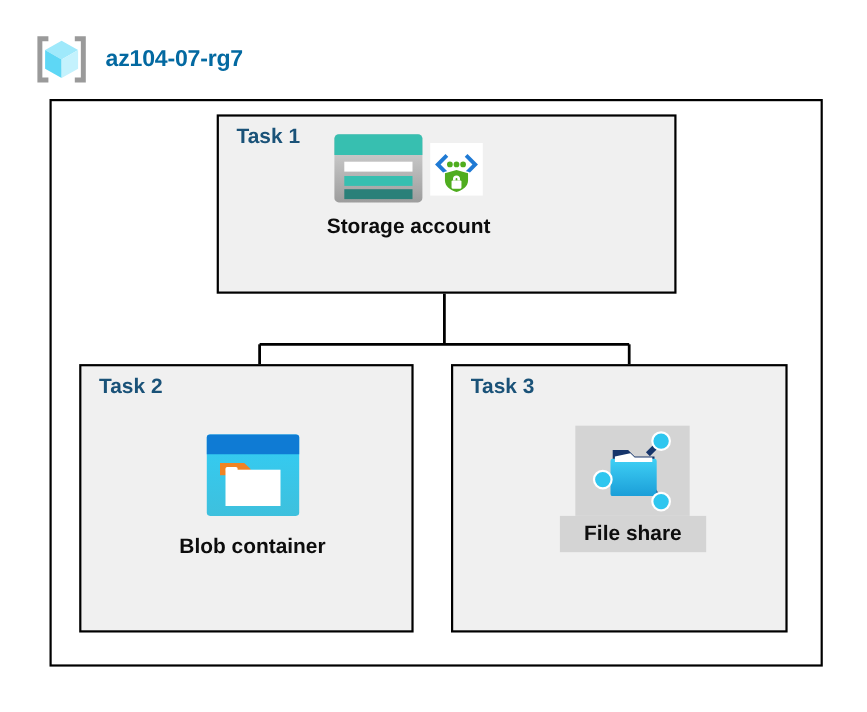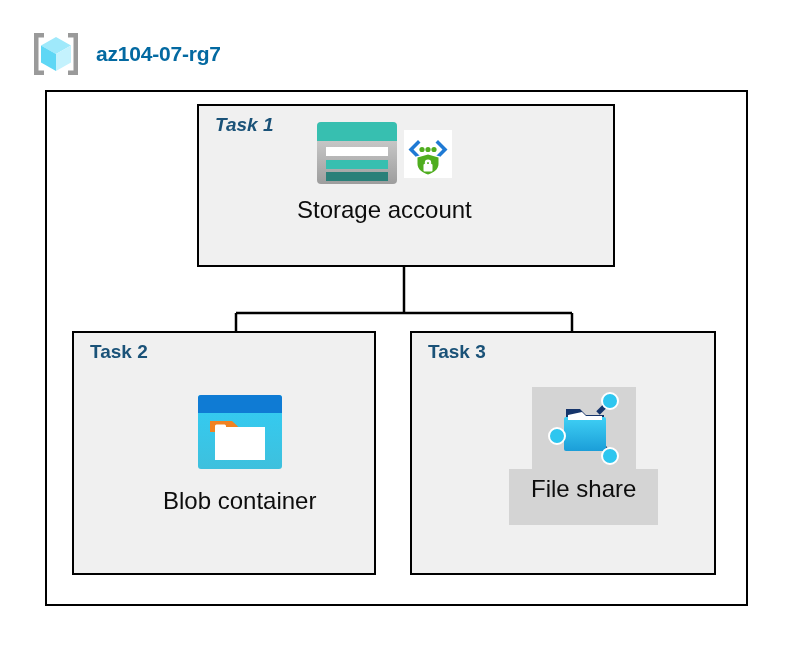--- a/index.html
+++ b/index.html
@@ -45,21 +45,21 @@
     box-sizing: border-box;
   }
 
   
   .task-box {
     position: absolute;
     border: 2px solid #000000;
     background: #f0f0f0;
     box-sizing: border-box;
   }
-  #task1-box { left: 197px; top: 104px; width: 418px; height: 163px; font-style: italic; }
+  #task1-box { left: 197px; top: 104px; width: 418px; height: 163px; }
   #task2-box { left: 72px;  top: 331px; width: 304px; height: 244px; }
   #task3-box { left: 410px; top: 331px; width: 306px; height: 244px; }
 
   .task-label {
     position: absolute;
     left: 16px;
     top: 8px;
     font-size: 19px;
     font-weight: bold;
     color: #1a5278;
@@ -67,22 +67,22 @@
   }
 
   
   .node {
     position: absolute;
     display: flex;
     flex-direction: column;
     align-items: center;
   }
   .node-caption {
-    font-size: 24px;
-    font-weight: normal;
+    font-size: 19px;
+    font-weight: bold;
     color: #0d0d0d;
     white-space: nowrap;
     margin-top: 8px;
     padding: 2px 8px;
     box-sizing: border-box;
   }
 
   
   #node-storage { left: 289px; top: 121px; }
   #storage-row { display: flex; align-items: flex-start; gap: 6px; }
@@ -100,21 +100,21 @@
   #fileshare-icon-wrap {
     background: #d4d4d4;
     padding: 4px 14px 2px 14px;
     display: flex;
     justify-content: center;
   }
   #fileshare-icon { width: 76px; height: 76px; display: block; }
   #node-fileshare .node-caption {
     background: #d4d4d4;
     margin-top: 0;
-    padding: 6px 22px 22px 22px;
+    padding: 6px 22px 5px 22px;
     align-self: center;
   }
 
   
   #connectors {
     position: absolute;
     left: 0;
     top: 0;
     width: 788px;
     height: 647px;

